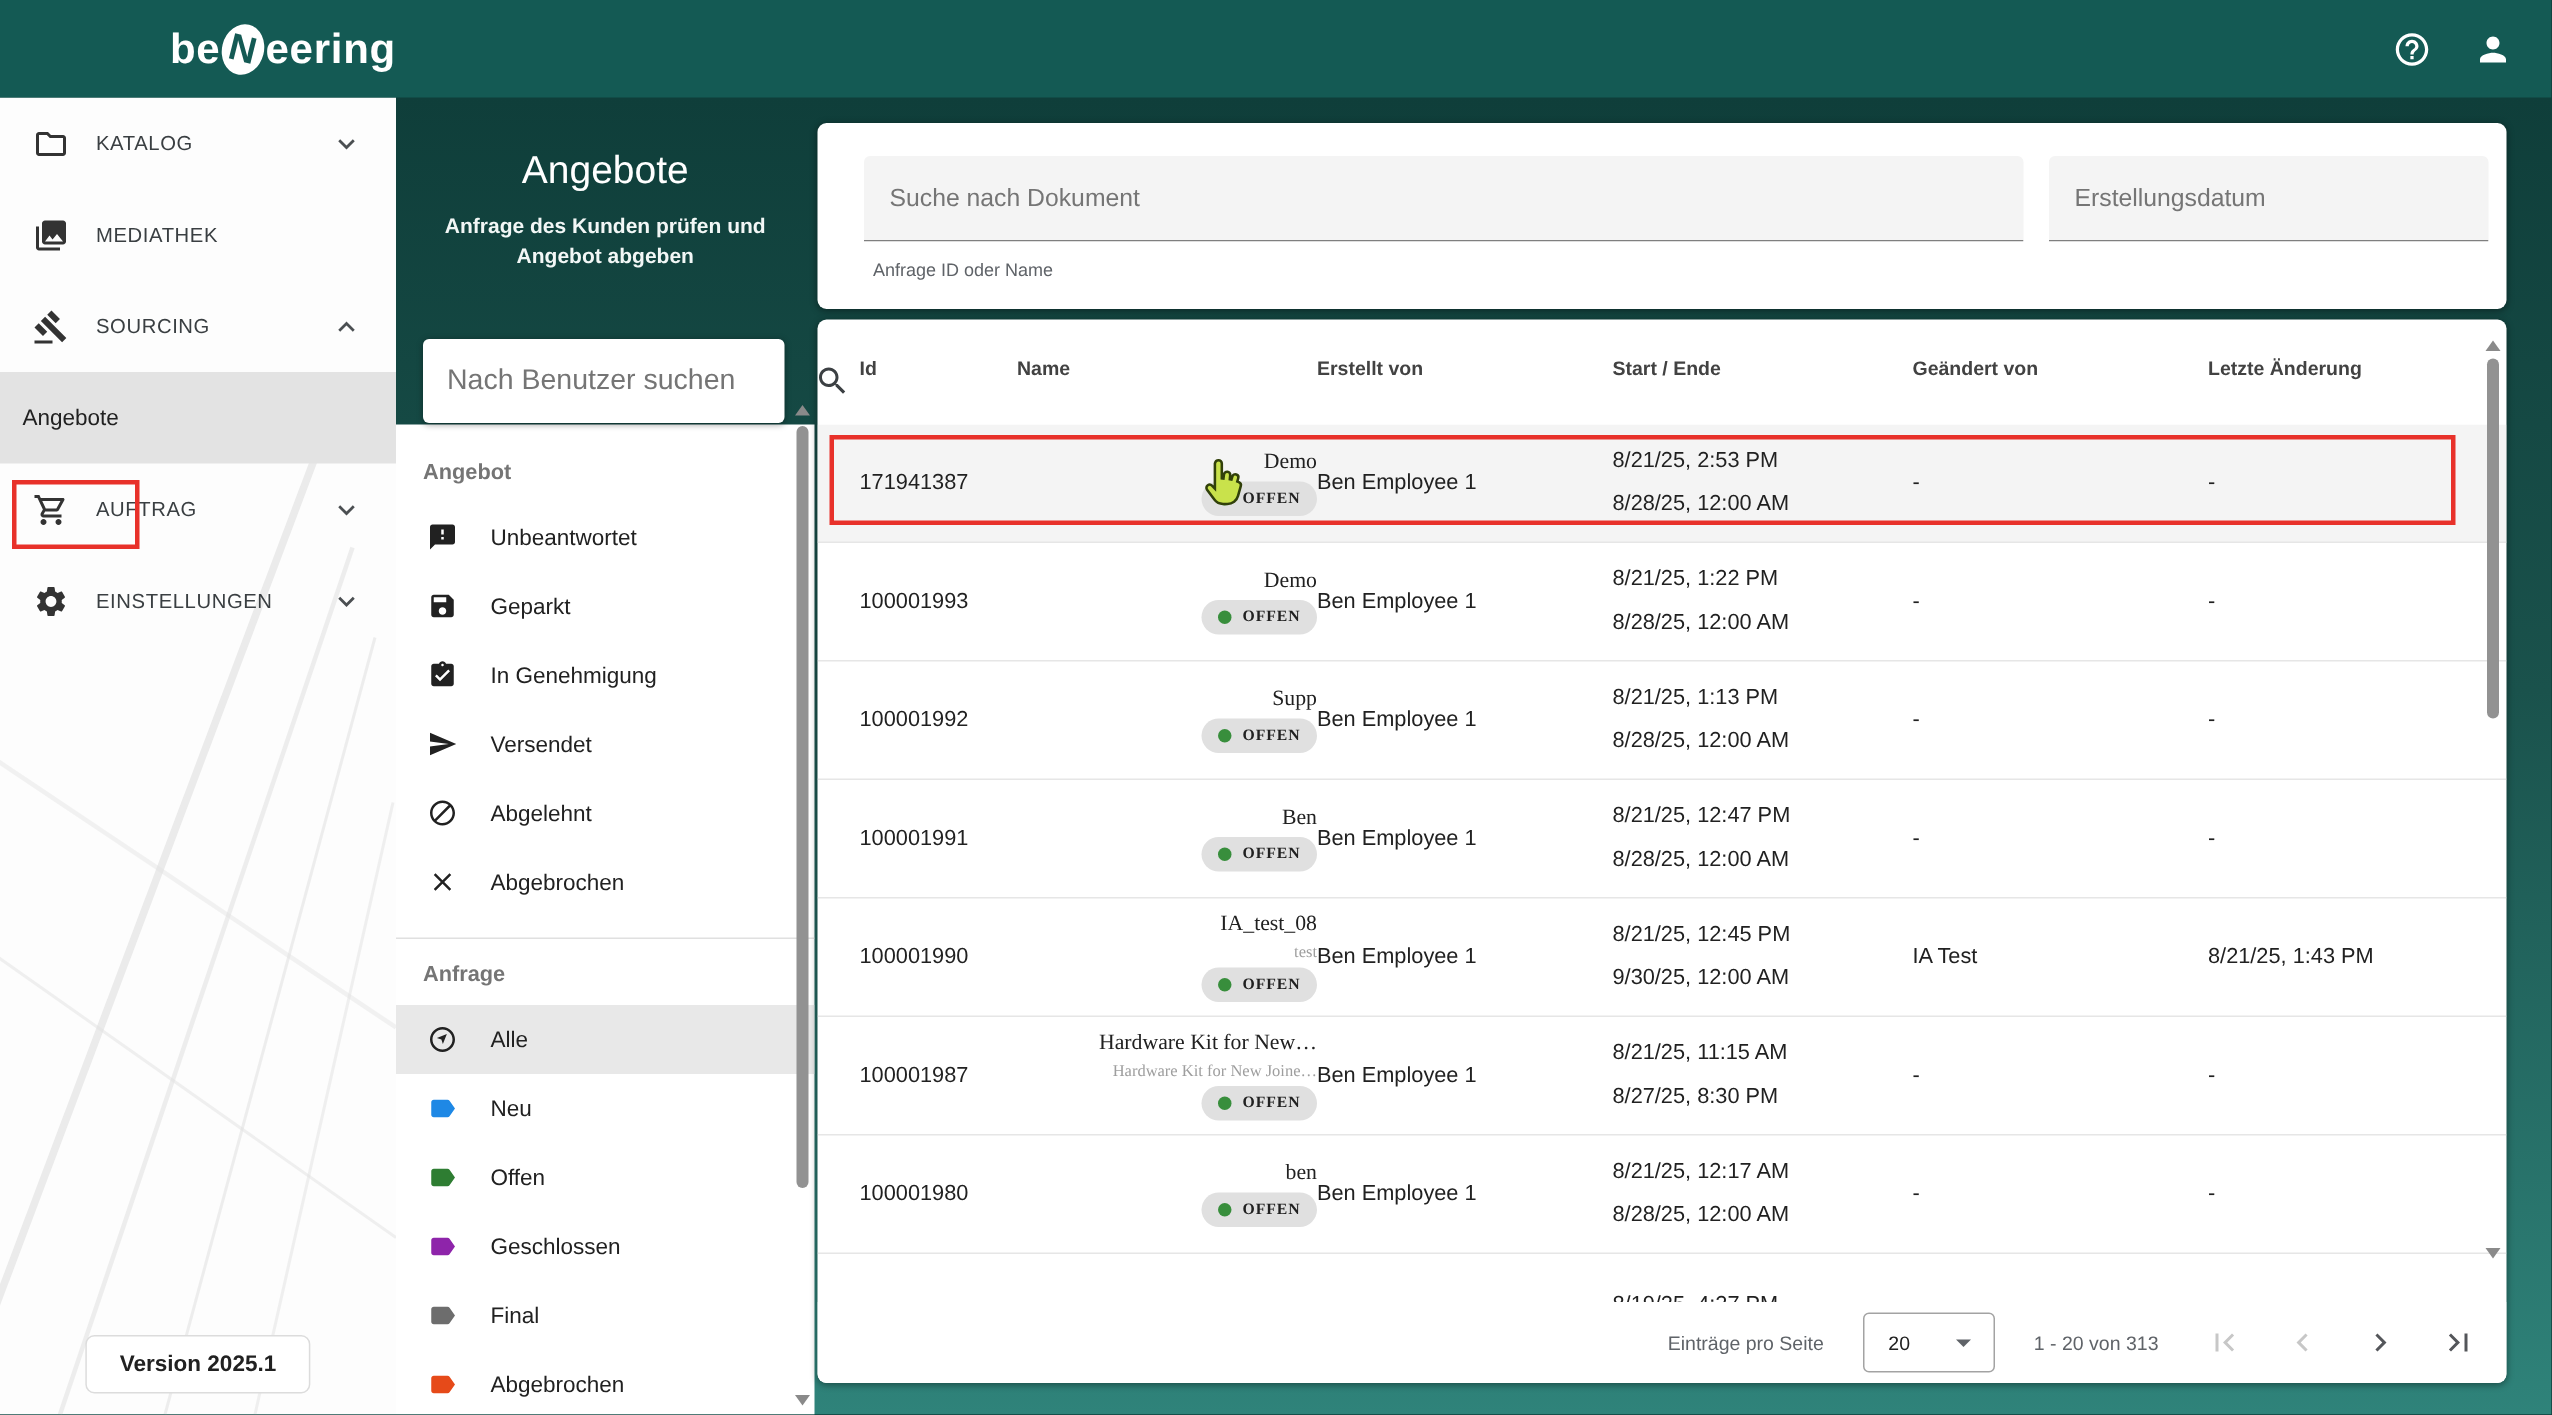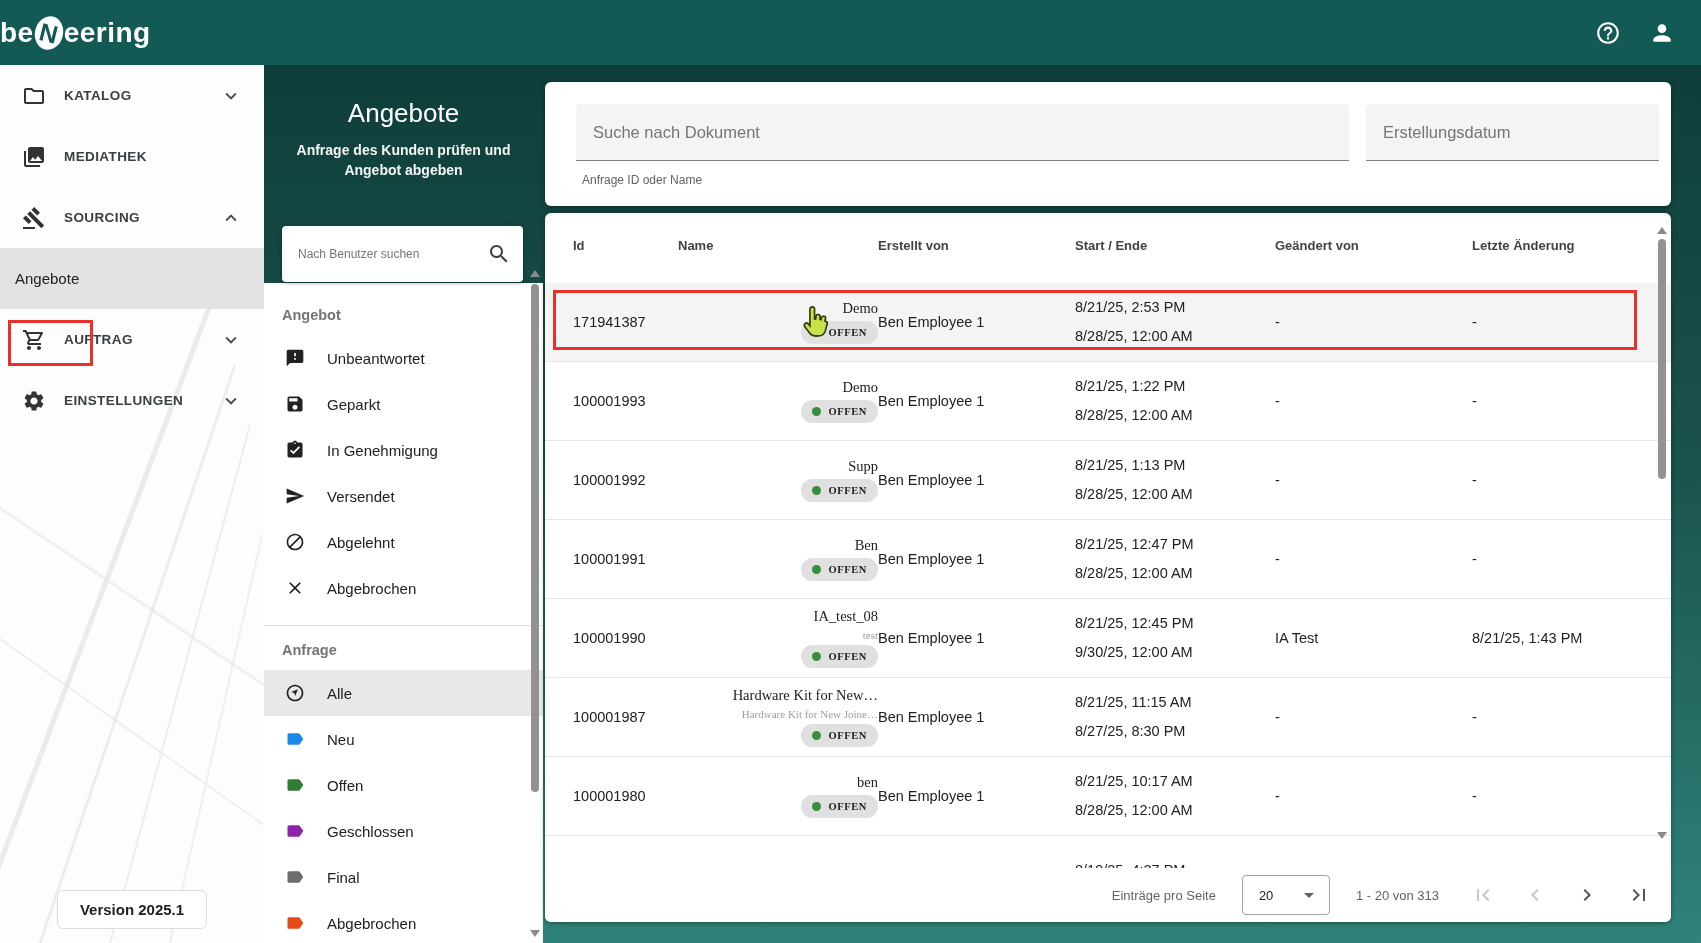--- a/index.html
+++ b/index.html
@@ -3,57 +3,57 @@
 <meta charset="utf-8">
 <style>
   * { margin:0; padding:0; box-sizing:border-box; }
   html,body { width:1701px; height:943px; overflow:hidden; background:#0f3e3a;
     font-family:"Liberation Sans", sans-serif; }
   .app { position:relative; width:1701px; height:943px; }
 
   
   .topbar { position:absolute; left:0; top:0; width:100%; height:65px; background:#145a54;
     display:flex; align-items:center; justify-content:space-between; z-index:30; }
-  .logo-box { width:264px; height:65px; display:flex; align-items:center; justify-content:flex-start; }
+  .logo-box { width:264px; height:65px; display:flex; align-items:center; justify-content:flex-end; }
   .logo { color:#fff; font-size:28px; font-weight:600; letter-spacing:.5px; display:flex; align-items:center; }
   .logo-n { display:inline-flex; align-items:center; justify-content:center; width:28px; height:34px;
     background:#fff; color:#145a54; border-radius:50%; font-size:25px; font-weight:700;
     transform:rotate(14deg); margin:0 1px; }
   .topbar-actions { display:flex; align-items:center; gap:28px; padding-right:26px; }
   .topbar-actions svg { display:block; }
 
   
   .layout { position:absolute; left:0; top:65px; width:1701px; height:878px; display:flex;
     background:linear-gradient(180deg,#0f3e3a 0%, #1a524c 45%, #2f837a 100%); }
 
   
   .sidebar { position:relative; width:264px; height:100%; background:#fdfdfd; flex:none; overflow:hidden; }
   .sidebar-bg { position:absolute; inset:0; pointer-events:none; }
   .nav { position:relative; z-index:2; }
   .nav-item { height:61px; display:flex; align-items:center; padding:0 22px; cursor:pointer; }
   .nav-item .nicon { width:24px; height:24px; flex:none; color:#333; }
-  .nav-item .nlabel { flex:1; margin-left:18px; font-size:13.5px; font-weight:700; color:#3a3f42; letter-spacing:.4px; }
+  .nav-item .nlabel { flex:1; margin-left:18px; font-size:13.5px; font-weight:400; color:#3a3f42; letter-spacing:.4px; }
   .nav-item .chev { width:22px; height:22px; color:#4b4f52; flex:none; }
   .submenu-item { position:relative; height:61px; display:flex; align-items:center; padding-left:15px;
     background:#e3e3e3; font-size:15px; color:#212121; cursor:pointer; z-index:2; }
   .anno-sidebar { position:absolute; left:8px; top:255px; width:85px; height:46px;
     border:3px solid #e8312a; z-index:5; pointer-events:none; }
   .version-badge { position:absolute; left:50%; bottom:14px; transform:translateX(-50%);
     background:#fff; border:1px solid #dcdcdc; border-radius:6px; padding:10px 22px;
     font-size:15px; font-weight:700; color:#212121; white-space:nowrap; z-index:3; }
 
   
   .panel { position:relative; width:279px; height:100%; flex:none; }
   .hero { padding-top:33px; text-align:center; }
   .hero-title { color:#fff; font-size:26px; font-weight:400; }
   .hero-sub { margin:12px auto 0; width:225px; color:#f2f7f6; font-size:14px; font-weight:700; line-height:1.4; }
   .user-search { position:absolute; left:18px; right:20px; top:161px; height:56px; background:#fff;
     border-radius:4px; box-shadow:0 1px 4px rgba(0,0,0,.35); display:flex; align-items:center;
     padding:0 12px 0 16px; z-index:3; }
-  .user-search input { flex:1; border:none; outline:none; font-size:12px; color:#212121; background:transparent; }
+  .user-search input { flex:1; border:none; outline:none; font-size:19px; color:#212121; background:transparent; }
   .user-search input::placeholder { color:#757575; }
   .user-search svg { flex:none; color:#3c4043; }
   .filter-box { position:absolute; left:0; right:0; top:218px; bottom:0; background:#fff; padding-top:12px; overflow:hidden; }
   .fsection-label { height:40px; display:flex; align-items:center; padding-left:18px; font-size:14.5px; color:#757575;font-weight:bold; }
   .fitem { height:46px; display:flex; align-items:center; padding-left:21px; cursor:pointer;text-align:right; }
   .fitem.selected { background:#e8e8e8; }
   .fitem .ficon { width:20px; height:20px; flex:none; color:#212121; }
   .fitem .flabel { margin-left:22px; font-size:15px; color:#212121; }
   .fdivider { height:1px; background:#e0e0e0; margin:14px 0 4px; }
   
@@ -446,21 +446,21 @@
             <div class="cell-name">
               <div class="name-main">ben</div>
 
               <div class="badge">
                   <span class="dot"></span>
                   <span class="badge-text">OFFEN</span>
                 </div>
             </div>
             <div>Ben Employee 1</div>
             <div class="cell-dates">
-              <div>8/21/25, 10:17 AM</div>
+              <div>8/21/25, 12:17 AM</div>
               <div>8/28/25, 12:00 AM</div>
             </div>
             <div>-</div>
             <div>-</div>
           </div>
 
           <div class="trow">
             <div></div>
             <div class="cell-name">
               <div class="name-main">AI_test_07</div>

